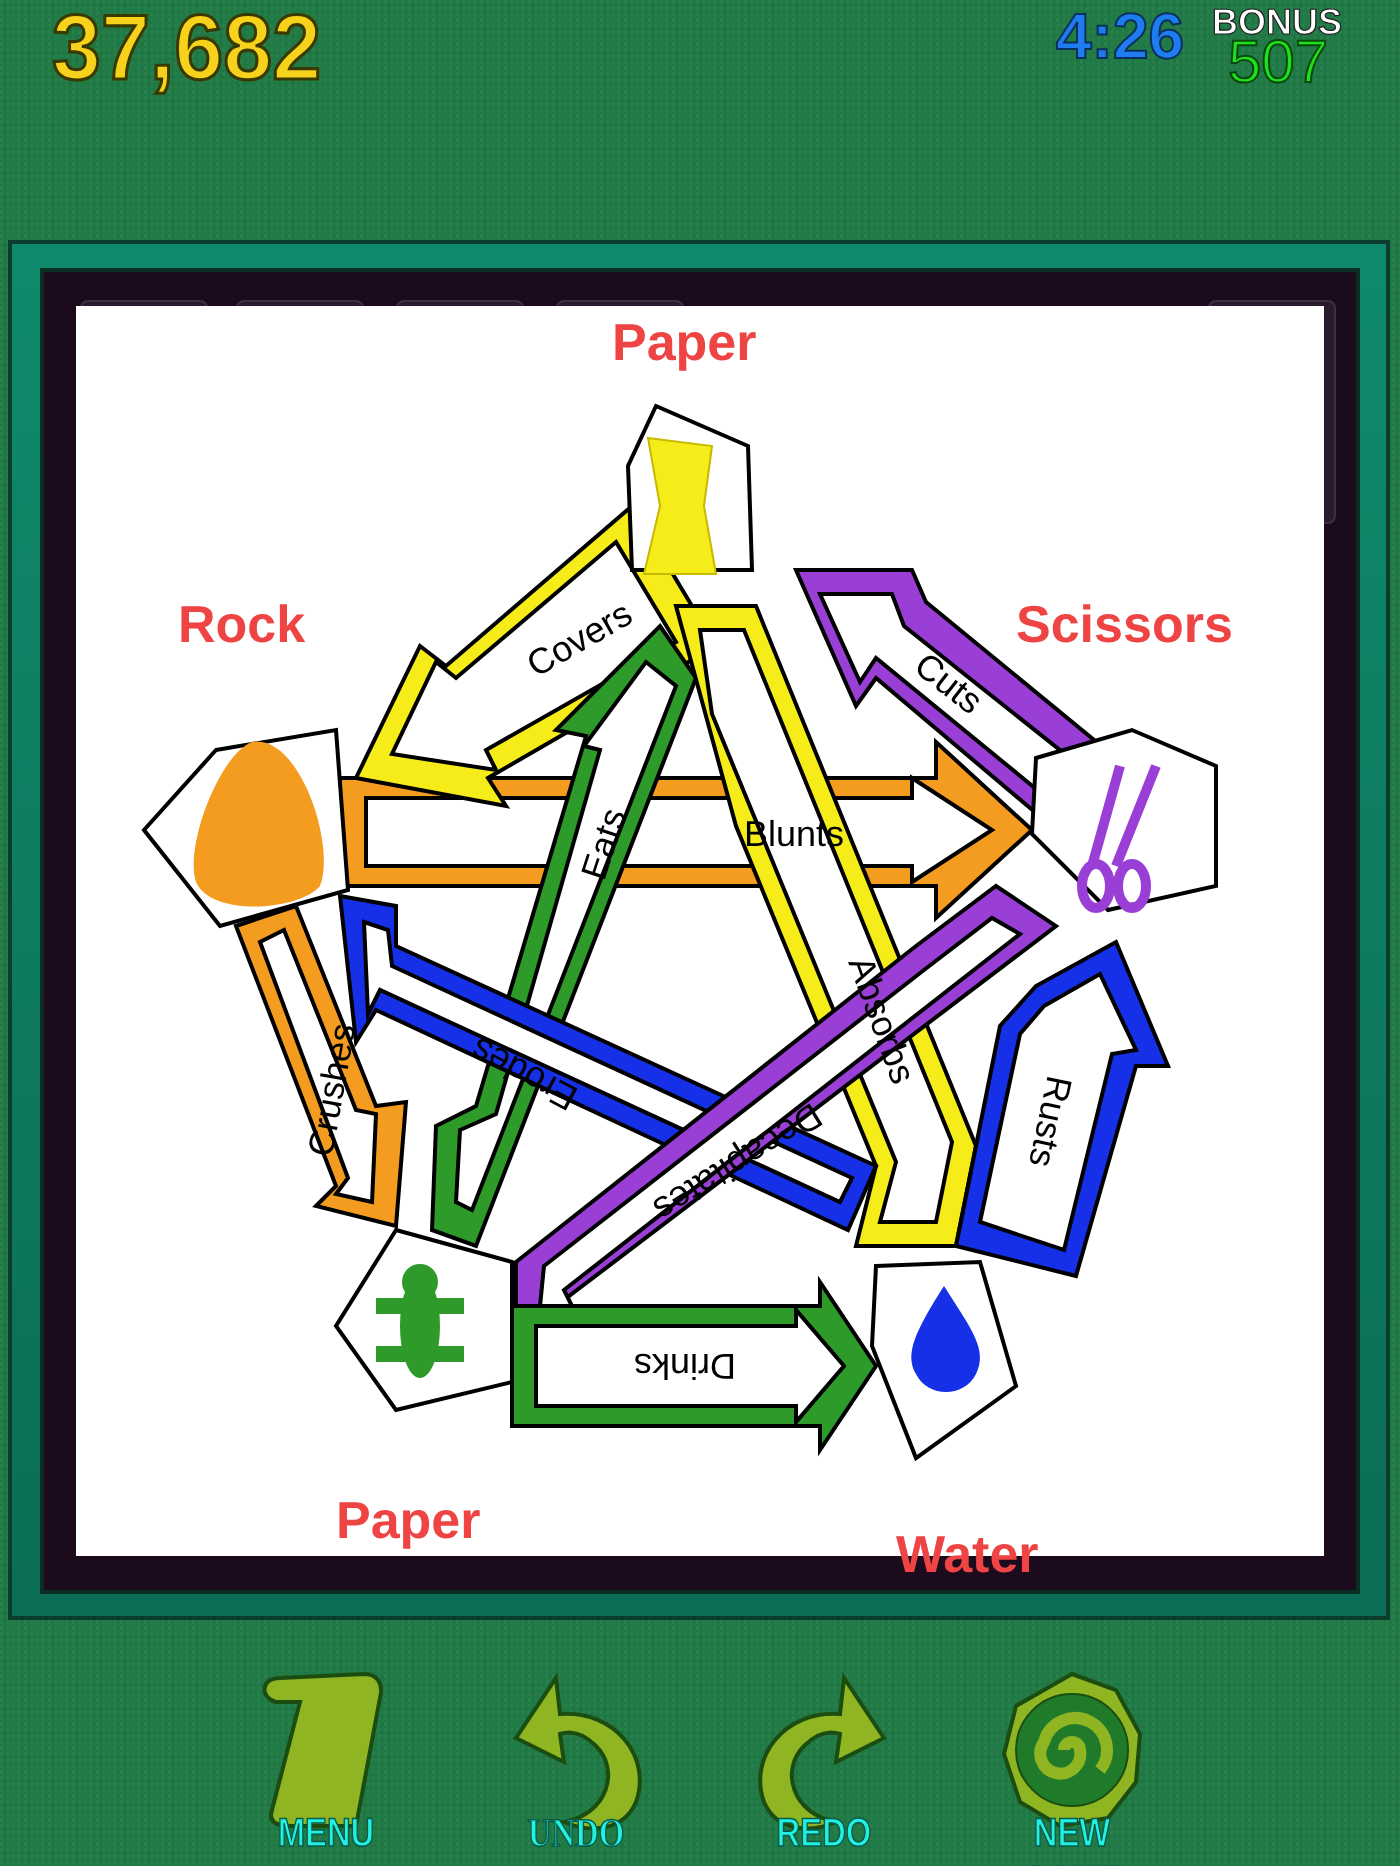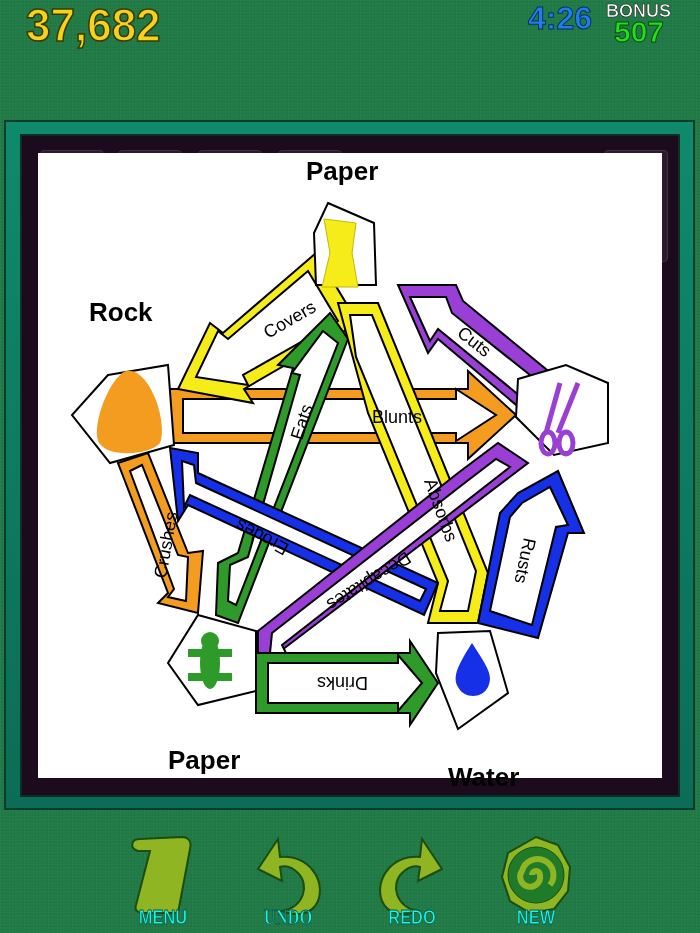--- a/index.html
+++ b/index.html
@@ -8,30 +8,30 @@
     background-image:radial-gradient(circle at 20% 30%, rgba(255,255,255,0.04) 0 1px, transparent 1px),
       radial-gradient(circle at 70% 60%, rgba(0,0,0,0.06) 0 1px, transparent 1px);
     background-size:3px 3px,4px 4px;
     font-family:"Liberation Sans", sans-serif;}
   .score{position:absolute;left:26px;top:0px;font-size:44px;font-weight:bold;color:#f7d21c;
     -webkit-text-stroke:1.5px #3a3a00;letter-spacing:0px;line-height:50px;transform:scaleY(1.05);}
   .timer{position:absolute;left:528px;top:0px;font-size:32px;font-weight:bold;color:#1f7cf0;
     -webkit-text-stroke:1px #08305a;line-height:36px;}
   .bonus-label{position:absolute;left:606px;top:2px;font-size:18px;font-weight:bold;color:#ffffff;
     -webkit-text-stroke:0.6px #222;line-height:18px;}
-  .bonus-value{position:absolute;left:614px;top:17px;font-size:30px;font-weight:bold;color:#1ee11e;
+  .bonus-value{position:absolute;left:614px;top:17px;font-size:30px;font-weight:normal;color:#1ee11e;
     -webkit-text-stroke:1px #0a4a0a;line-height:30px;}
   .frame{position:absolute;left:4px;top:120px;width:691px;height:690px;box-sizing:border-box;
     background:linear-gradient(#0f8a6c,#0b6d55);border:2px solid #0a3d2e;}
   .frame-inner{position:absolute;left:14px;top:12px;width:660px;height:663px;background:#1c0a1d;
     box-shadow:inset 0 0 0 2px #0a2e24;}
   .ghost{position:absolute;background:#2e1f33;border:1px solid #48384f;border-radius:4px;opacity:0.8;}
   .card{position:absolute;left:38px;top:153px;width:624px;height:625px;background:#ffffff;}
   .card svg{position:absolute;left:0;top:0;}
-  .lbl{position:absolute;font-weight:bold;font-size:26px;color:#000000;line-height:30px;}
+  .lbl{position:absolute;font-weight:bold;font-size:26px;color:#ef4444;line-height:30px;}
   .btn{position:absolute;top:835px;width:100px;height:98px;text-align:center;}
   .btn svg{position:absolute;left:50%;transform:translateX(-50%);top:0;}
   .btn-label{position:absolute;left:0;right:0;top:70px;font-size:20px;font-weight:bold;color:#22f0e0;
     -webkit-text-stroke:0.8px #0a5a4a;transform:scaleX(0.82);line-height:24px;}
   .arrow-text{font-family:"Liberation Sans", sans-serif;font-size:18px;fill:#000;}
 </style>
 </head>
 <body>
 
 <div class="score">37,682</div>
@@ -114,20 +114,21 @@
     <text class="arrow-text" x="264" y="288" transform="rotate(-72 264 288)">Eats</text>
     <text class="arrow-text" x="128" y="426" transform="rotate(-80 128 426)">Crushes</text>
     <text class="arrow-text" x="252" y="392" transform="rotate(208 252 392)">Erodes</text>
     <text class="arrow-text" x="386" y="328" transform="rotate(70 386 328)">Absorbs</text>
     <text class="arrow-text" x="368" y="398" transform="rotate(148 368 398)">Decapitates</text>
     <text class="arrow-text" x="486" y="384" transform="rotate(102 486 384)">Rusts</text>
     <text class="arrow-text" x="330" y="524" transform="rotate(180 330 524)">Drinks</text>
   </svg>
   <div class="lbl" style="left:268px;top:3px;">Paper</div>
   <div class="lbl" style="left:51px;top:144px;">Rock</div>
+  <div class="lbl" style="left:470px;top:144px;">Scissors</div>
   <div class="lbl" style="left:130px;top:592px;">Paper</div>
   <div class="lbl" style="left:410px;top:592px;margin-top:17px;">Water</div>
 </div>
 
 <div class="btn" style="left:113px;text-align:center;">
   <svg width="70" height="82" viewBox="0 0 70 82">
     <path d="M12 4 C2 4 2 14 10 16 L22 16 L8 70 C6 76 10 78 18 78 L50 78 L62 14 C64 6 60 2 54 2 Z" fill="#8fb523" stroke="#1b4d10" stroke-width="2"></path>
   </svg>
   <div class="btn-label">MENU</div>
 </div>

